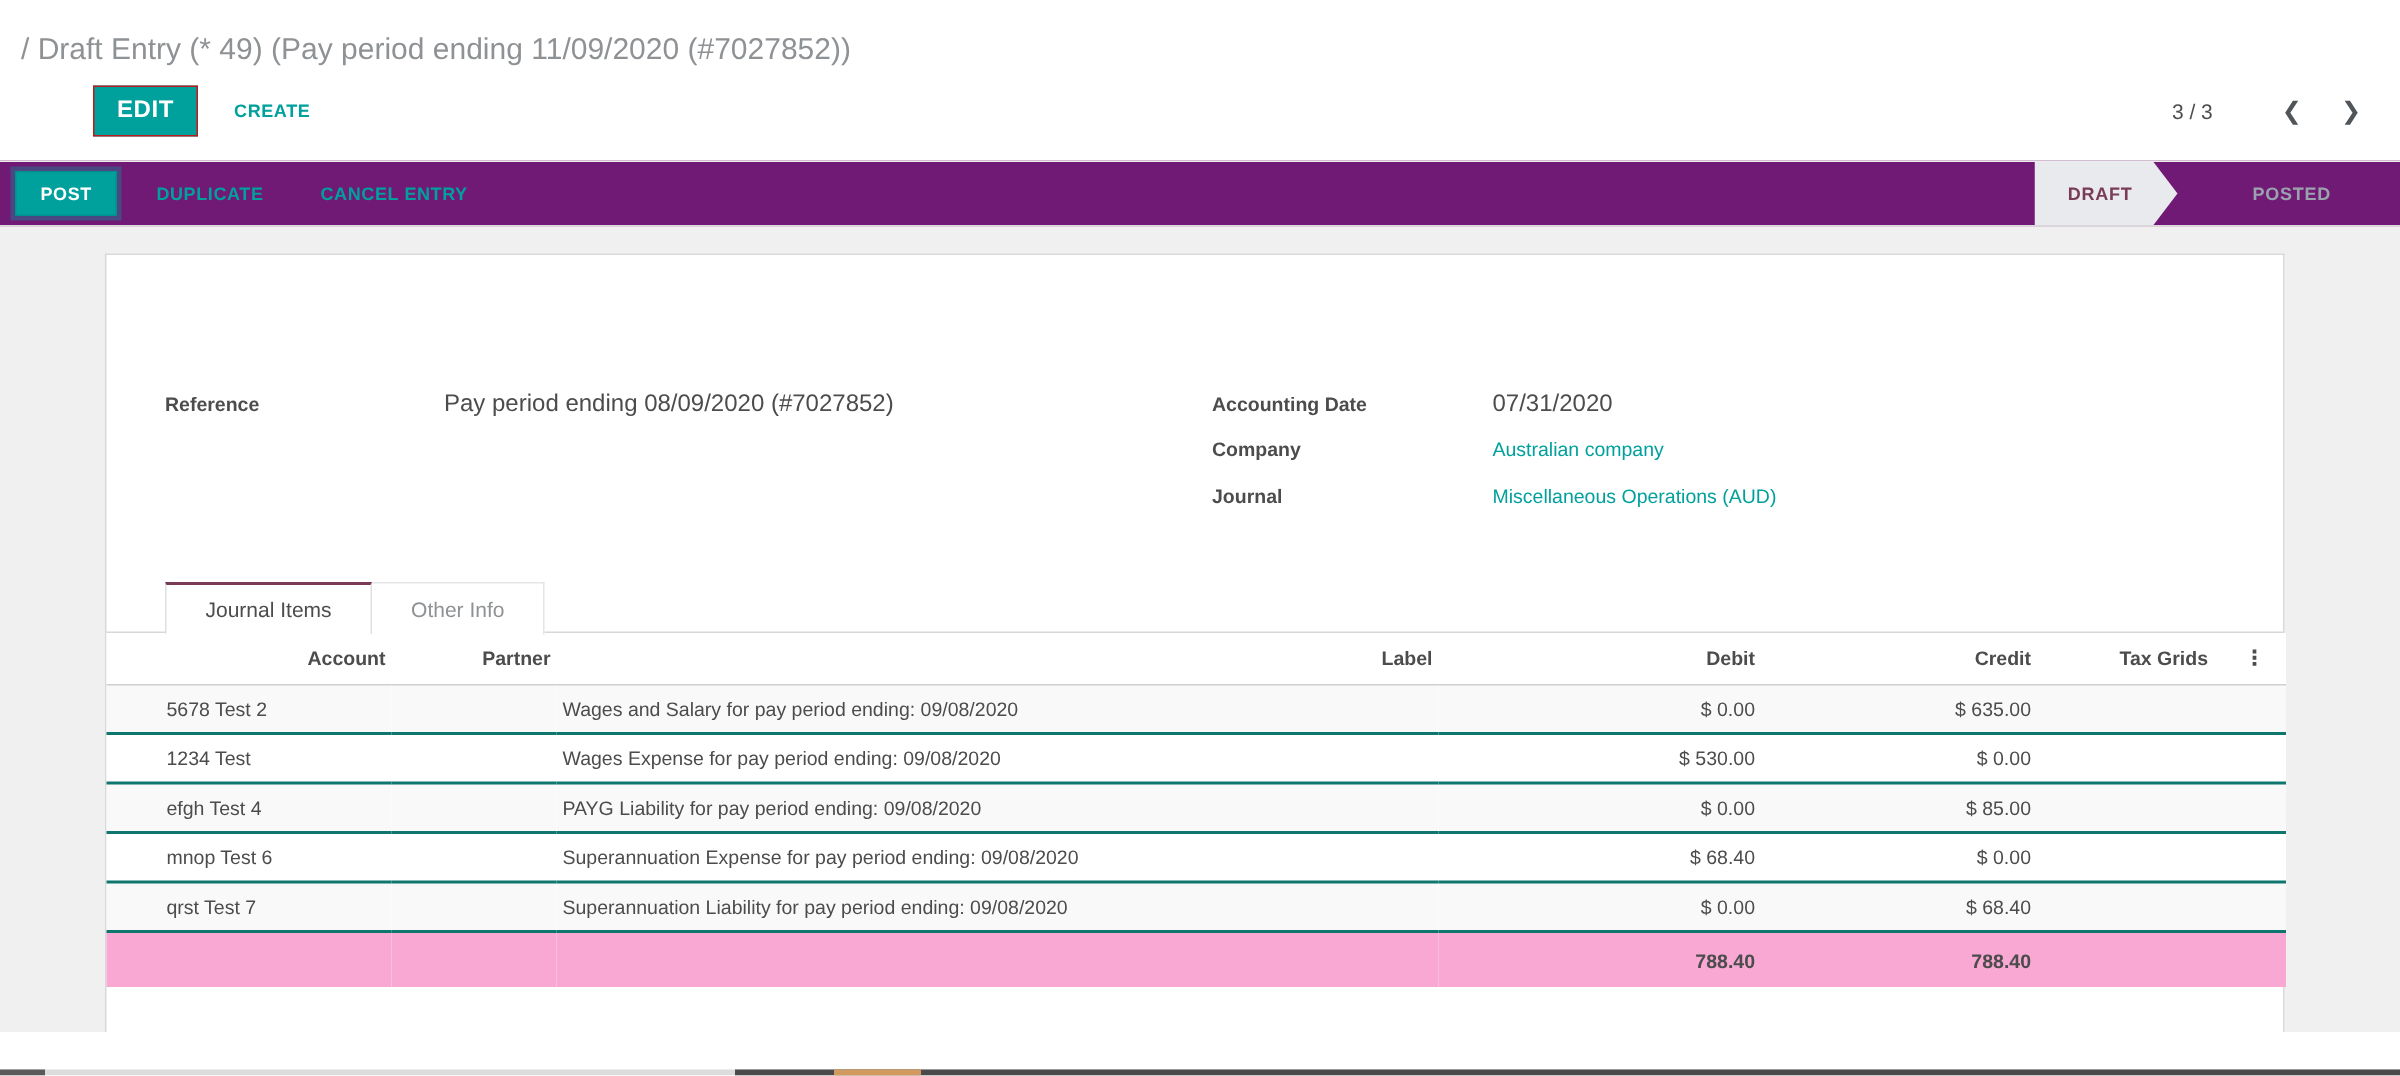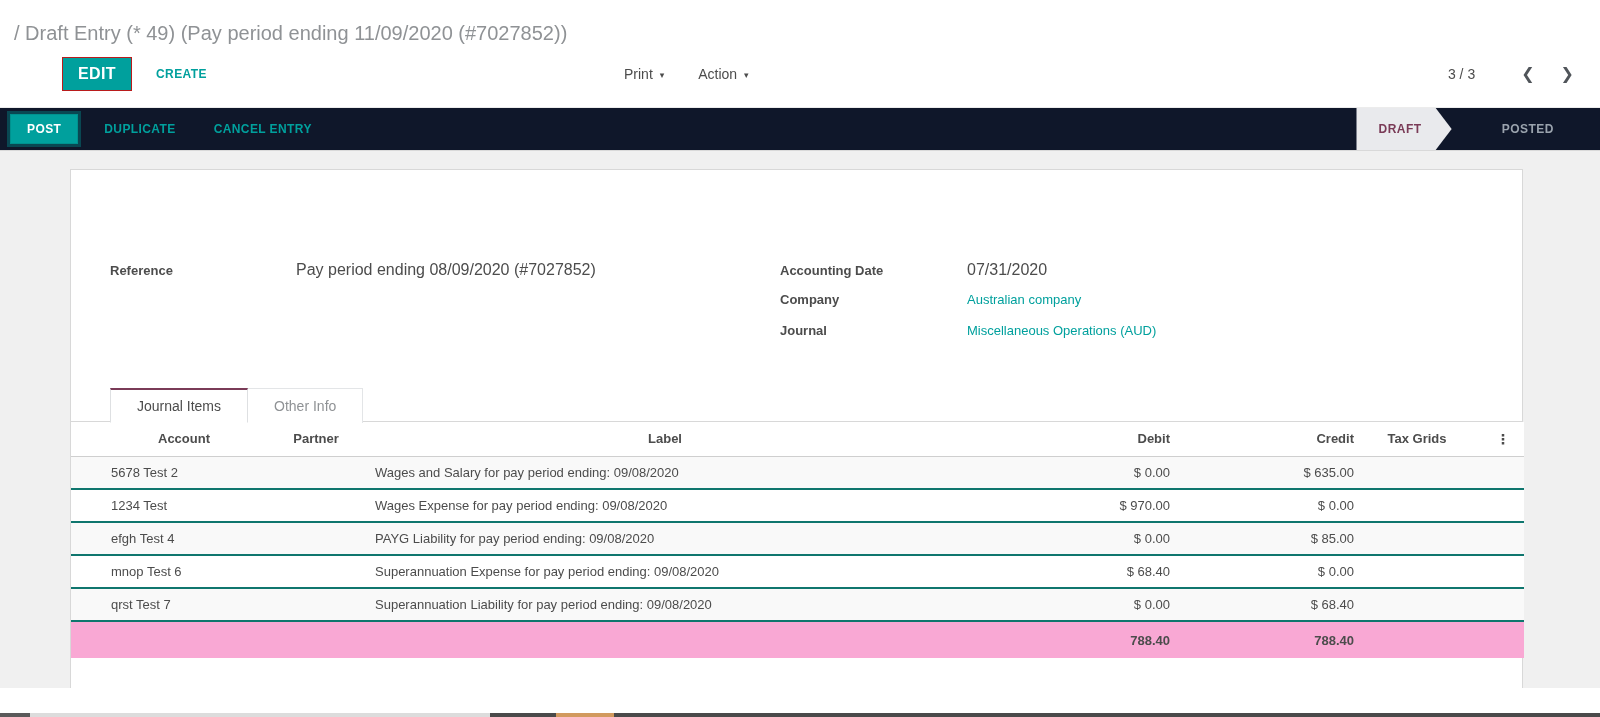--- a/index.html
+++ b/index.html
@@ -41,21 +41,21 @@
   .caret { font-size: 9px; color: #4c4c4c; margin-left: 3px; position: relative; top: -1px; }
   .cp-pager { margin-left: auto; display: flex; align-items: center; margin-right: 6px; }
   .pager-value { font-size: 14px; color: #4c4c4c; margin-right: 26px; }
   .pager-arrow {
     background: none; border: none; color: #50555a; font-size: 16px; font-weight: bold;
     cursor: pointer; padding: 2px 6px; margin-left: 14px; font-family: inherit;
   }
 
   
   .statusbar {
-    height: 44px; background: #0f172a;
+    height: 44px; background: #701a75;
     border-top: 1px solid #ececec; border-bottom: 1px solid #d9d9d9;
     display: flex; align-items: center; padding-left: 10px;
   }
   .btn-post {
     background: #00a09d; color: #fff; border: 1px solid #00918e;
     font-size: 12px; font-weight: bold; letter-spacing: .4px;
     padding: 7px 16px; cursor: pointer; font-family: inherit;
     box-shadow: 0 0 0 3px rgba(0,160,157,.35);
   }
   .statusbar .btn-link { margin-left: 14px; }
@@ -70,21 +70,21 @@
     clip-path: polygon(0 0, calc(100% - 16px) 0, 100% 50%, calc(100% - 16px) 100%, 0 100%);
   }
   .state-inactive { background: transparent; color: #9aa3ad; padding: 0 18px 0 14px; }
 
   
   .content { background: #f0f0f0; height: 537px; padding: 18px 0 0 70px; }
   .sheet {
     width: 1453px; height: 519px; background: #fff;
     border: 1px solid #d8d8d8; border-bottom: none;
   }
-  .fields { display: flex; padding-top: 91px; }
+  .fields { display: flex; padding-top: 91px; gap: 28px; }
   .field-col-left { margin-left: 39px; width: 560px; }
   .field-col-right { margin-left: 110px; }
   .field-row { display: flex; margin-bottom: 10px; min-height: 21px; align-items: baseline; }
   .field-label { width: 186px; font-weight: bold; font-size: 13px; color: #4c4c4c; }
   .field-col-right .field-label { width: 187px; }
   .field-value { font-size: 16px; color: #4c4c4c; }
   .field-link { font-size: 13px; color: #00a09d; cursor: pointer; text-decoration: none; }
 
   
   .tabs { display: flex; margin-left: 39px; margin-top: 33px; height: 35px; }
@@ -99,21 +99,21 @@
   }
   .tab-inactive {
     color: #8f9295; background: #fff;
     border: 1px solid #e3e5e7; border-left: none; border-bottom: none;
   }
   .tabs-underline { border-bottom: 1px solid #d8d8d8; margin-top: -1px; }
 
   
   table.jitems { width: 100%; border-collapse: collapse; table-layout: fixed; font-size: 13px; }
   .jitems th {
-    font-weight: bold; color: #4c4c4c; text-align: center;
+    font-weight: bold; color: #4c4c4c; text-align: right;
     height: 34px; padding: 0 4px; border-bottom: 1px solid #cfcfcf; background: #fff;
   }
   .jitems td { height: 33px; padding: 0 4px; border-bottom: 2px solid #0f766e; color: #4c4c4c; }
   .jitems .col-account  { width: 190px; }
   .jitems .col-partner  { width: 110px; }
   .jitems .col-label    { width: 588px; }
   .jitems .col-debit    { width: 215px; }
   .jitems .col-credit   { width: 184px; }
   .jitems .col-taxgrids { width: 118px; }
   .jitems .col-dots     { width: 48px; }
@@ -136,30 +136,20 @@
 </head>
 <body>
 
 <div class="control-panel">
   <div class="breadcrumb-current">/ Draft Entry (* 49) (Pay period ending 11/09/2020 (#7027852))</div>
 
   <div class="cp-buttons">
     <button class="btn-primary">EDIT</button>
     <button class="btn-link">CREATE</button>
 
-    <div class="cp-dropdowns">
-      <button class="dropdown-toggle">
-        <span>Print</span>
-        <span class="caret">▾</span>
-      </button>
-      <button class="dropdown-toggle">
-        <span>Action</span>
-        <span class="caret">▾</span>
-      </button>
-    </div>
 
     <div class="cp-pager">
       <span class="pager-value">3 / 3</span>
       <button class="pager-arrow">❮</button>
       <button class="pager-arrow">❯</button>
     </div>
   </div>
 </div>
 
 <div class="statusbar">
@@ -233,21 +223,21 @@
             <td class="cell-label">Wages and Salary for pay period ending: 09/08/2020</td>
             <td class="cell-debit num">$ 0.00</td>
             <td class="cell-credit num">$ 635.00</td>
             <td class="cell-tax-grids"></td>
             <td class="cell-dots"></td>
           </tr>
           <tr>
             <td class="cell-account first">1234 Test</td>
             <td class="cell-partner"></td>
             <td class="cell-label">Wages Expense for pay period ending: 09/08/2020</td>
-            <td class="cell-debit num">$ 970.00</td>
+            <td class="cell-debit num">$ 530.00</td>
             <td class="cell-credit num">$ 0.00</td>
             <td class="cell-tax-grids"></td>
             <td class="cell-dots"></td>
           </tr>
           <tr>
             <td class="cell-account first">efgh Test 4</td>
             <td class="cell-partner"></td>
             <td class="cell-label">PAYG Liability for pay period ending: 09/08/2020</td>
             <td class="cell-debit num">$ 0.00</td>
             <td class="cell-credit num">$ 85.00</td>

